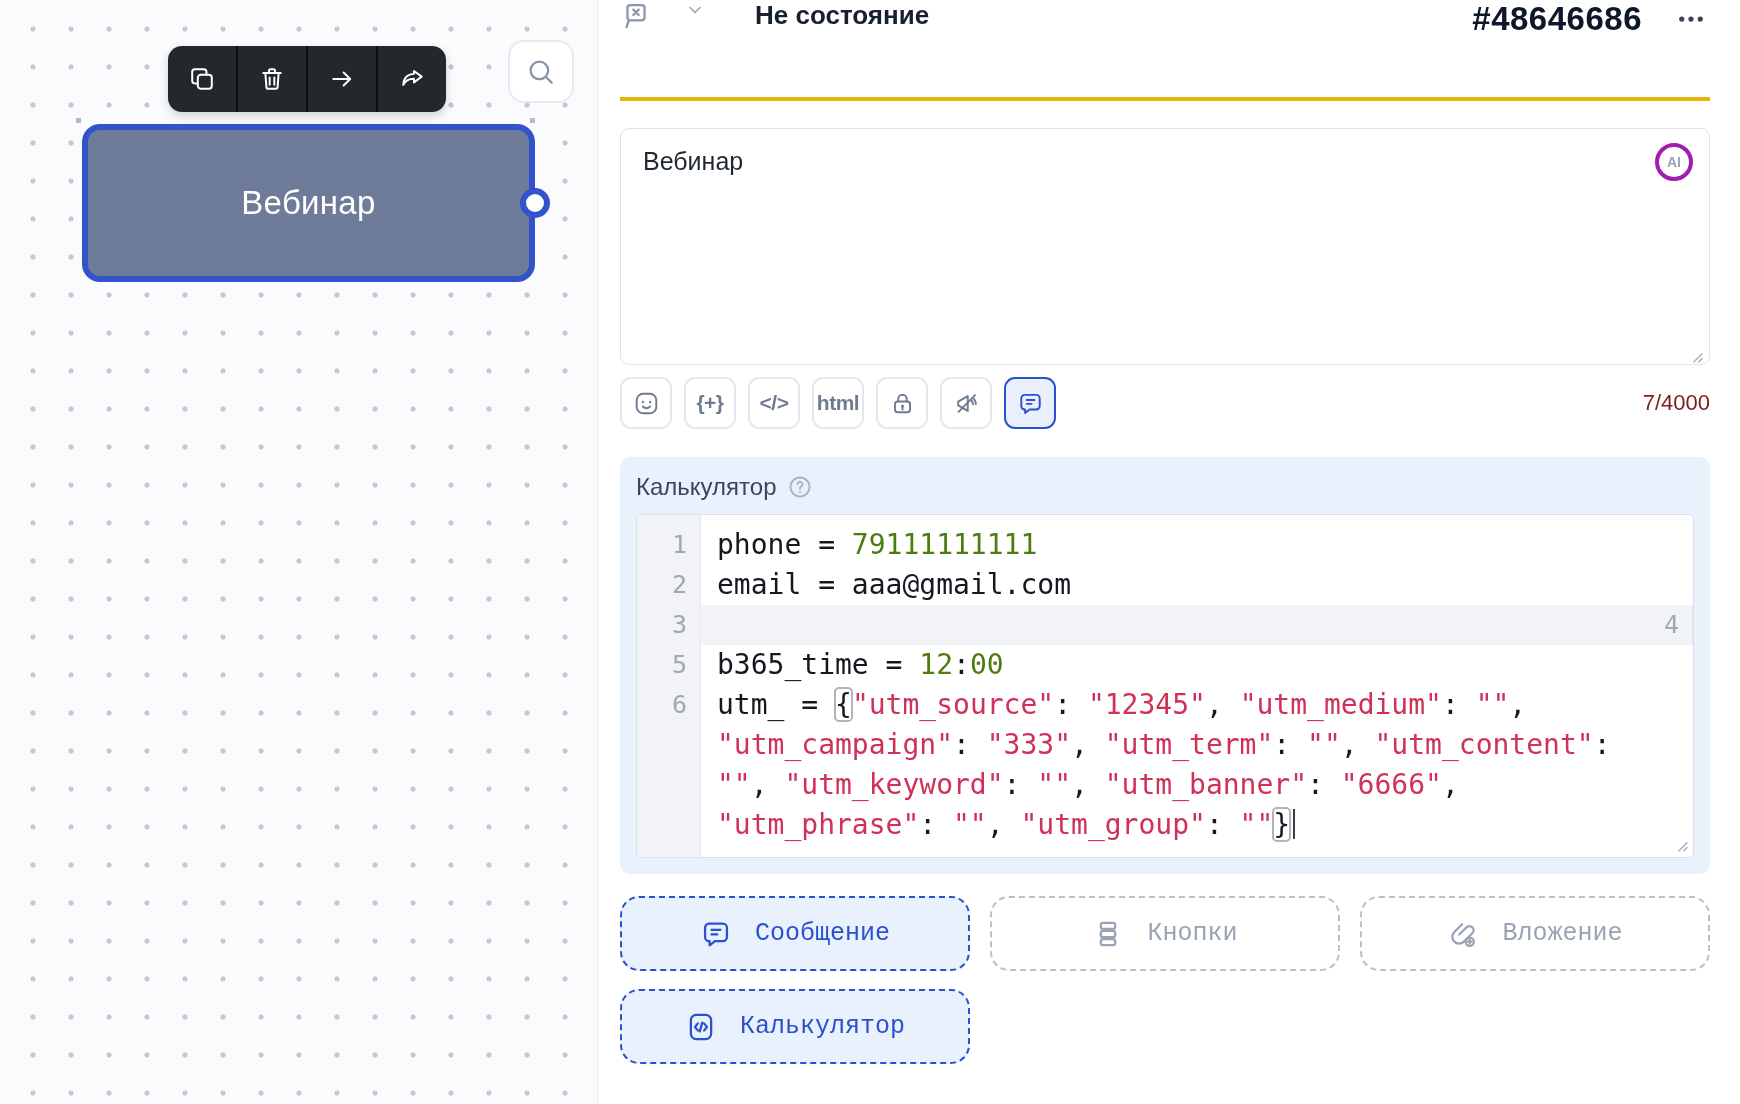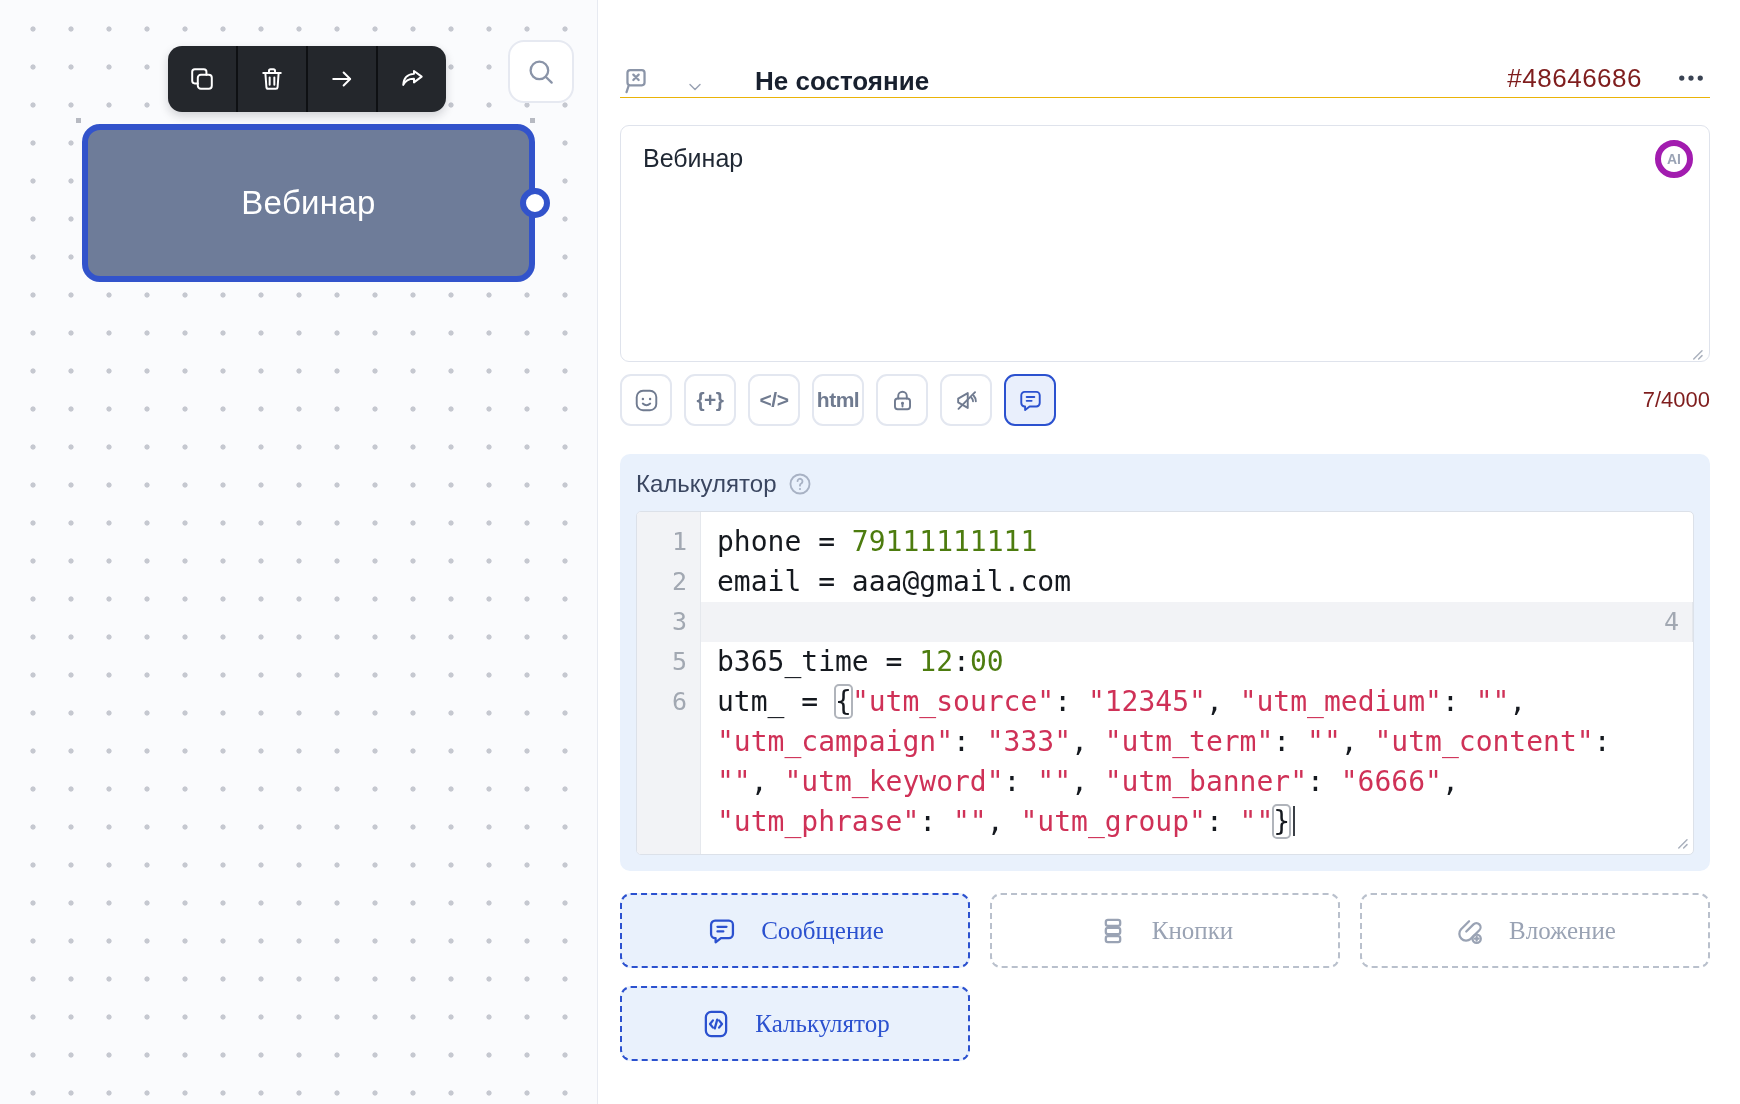--- a/index.html
+++ b/index.html
@@ -28,35 +28,35 @@
   .node-handle{position:absolute;width:5px;height:5px;background:#b7bac2;}
   .search-btn{position:absolute;left:508px;top:40px;width:66px;height:63px;
     background:#fff;border:2px solid #e6e9f1;border-radius:16px;box-sizing:border-box;
     display:flex;align-items:center;justify-content:center;color:#8a94a8;cursor:pointer;}
   .search-btn .icon{width:32px;height:32px;}
 
   
   .panel{position:absolute;left:598px;top:0;width:1142px;height:1104px;background:#fff;
     box-sizing:border-box;padding:0 0 0 22px;}
   .panel-inner{width:1090px;}
-  .hdr{height:97px;display:flex;align-items:flex-end;border-bottom:1px solid #eab308;gap:24px;}
+  .hdr{height:97px;display:flex;align-items:flex-start;border-bottom:4px solid #eab308;gap:24px;}
   .hdr .icon{width:32px;height:32px;color:#8b95a8;}
   .hdr .chev{width:20px;height:20px;margin-left:9px;color:#99a2b3;}
   .hdr-title{margin-left:26px;font-size:26px;font-weight:600;color:#18202e;}
   .hdr-right{margin-left:auto;display:flex;align-items:center;}
-  .hdr-id{font-size:26px;font-weight:400;color:#7f1d1d;letter-spacing:.5px;}
+  .hdr-id{font-size:33px;font-weight:700;color:#0f172a;letter-spacing:.5px;}
   .hdr-menu{margin-left:30px;border:none;background:none;cursor:pointer;color:#2e3747;
     width:38px;height:38px;padding:0;display:flex;align-items:center;justify-content:center;}
   .hdr-menu .icon{width:30px;height:30px;color:#3a4353;}
 
   .msg-box{position:relative;margin-top:27px;height:237px;border:1px solid #dfe3ec;
     border-radius:9px;box-sizing:border-box;padding:18px 22px;font-size:25px;color:#1f2733;
     cursor:text;}
   .ai-badge{position:absolute;right:16px;top:14px;width:38px;height:38px;border-radius:50%;
-    border:6px solid #a21caf;box-sizing:border-box;display:flex;align-items:center;
+    border:4px solid #a21caf;box-sizing:border-box;display:flex;align-items:center;
     justify-content:center;font-size:14px;font-weight:bold;color:#9aa3b5;cursor:pointer;}
   .grip{position:absolute;right:4px;bottom:4px;width:18px;height:18px;color:#aab1bd;cursor:nwse-resize;}
   .grip svg{width:100%;height:100%;}
 
   .mini-toolbar{margin-top:12px;display:flex;gap:12px;align-items:center;}
   .tb-btn{width:52px;height:52px;border:2px solid #e3e7f0;border-radius:11px;background:#fff;
     box-sizing:border-box;display:flex;align-items:center;justify-content:center;
     color:#707b90;cursor:pointer;padding:0;}
   .tb-btn .icon{width:27px;height:27px;}
   .tb-btn .lbl{font-size:21px;font-weight:600;color:#707b90;letter-spacing:-.5px;}
@@ -81,23 +81,23 @@
   .pt{padding-top:10px;}
   .pb{padding-bottom:12px;}
   .seg-num{color:#4d7c0f;}
   .seg-str{color:#cf3157;}
   .seg-bracket{outline:2px solid #b0b4bb;outline-offset:-1px;border-radius:4px;}
   .cursor{display:inline-block;width:2px;height:30px;background:#3a3f46;
     vertical-align:-5px;margin-left:3px;}
 
   .blocks{margin-top:22px;display:grid;grid-template-columns:repeat(3,1fr);
     gap:18px 20px;}
-  .block-btn{height:75px;border:2px dashed #b9c0cc;border-radius:11px;background:#fff;
+  .block-btn{height:75px;border:2px dashed #b9c0cc;border-radius:19px;background:#fff;
     box-sizing:border-box;display:flex;align-items:center;justify-content:center;gap:23px;
-    font-family:Liberation Serif, serif;font-size:25px;font-weight:500;color:#9aa3b4;cursor:pointer;}
+    font-family:Liberation Mono, monospace;font-size:25px;font-weight:500;color:#9aa3b4;cursor:pointer;}
   .block-btn .icon{width:32px;height:32px;}
   .block-btn.active{border-color:#2b51cf;background:#e9f1fc;color:#2b51cf;}
 
   .icon{display:inline-flex;}
   .icon svg{width:100%;height:100%;}
 </style>
 </head>
 <body>
 
 <div class="app">

